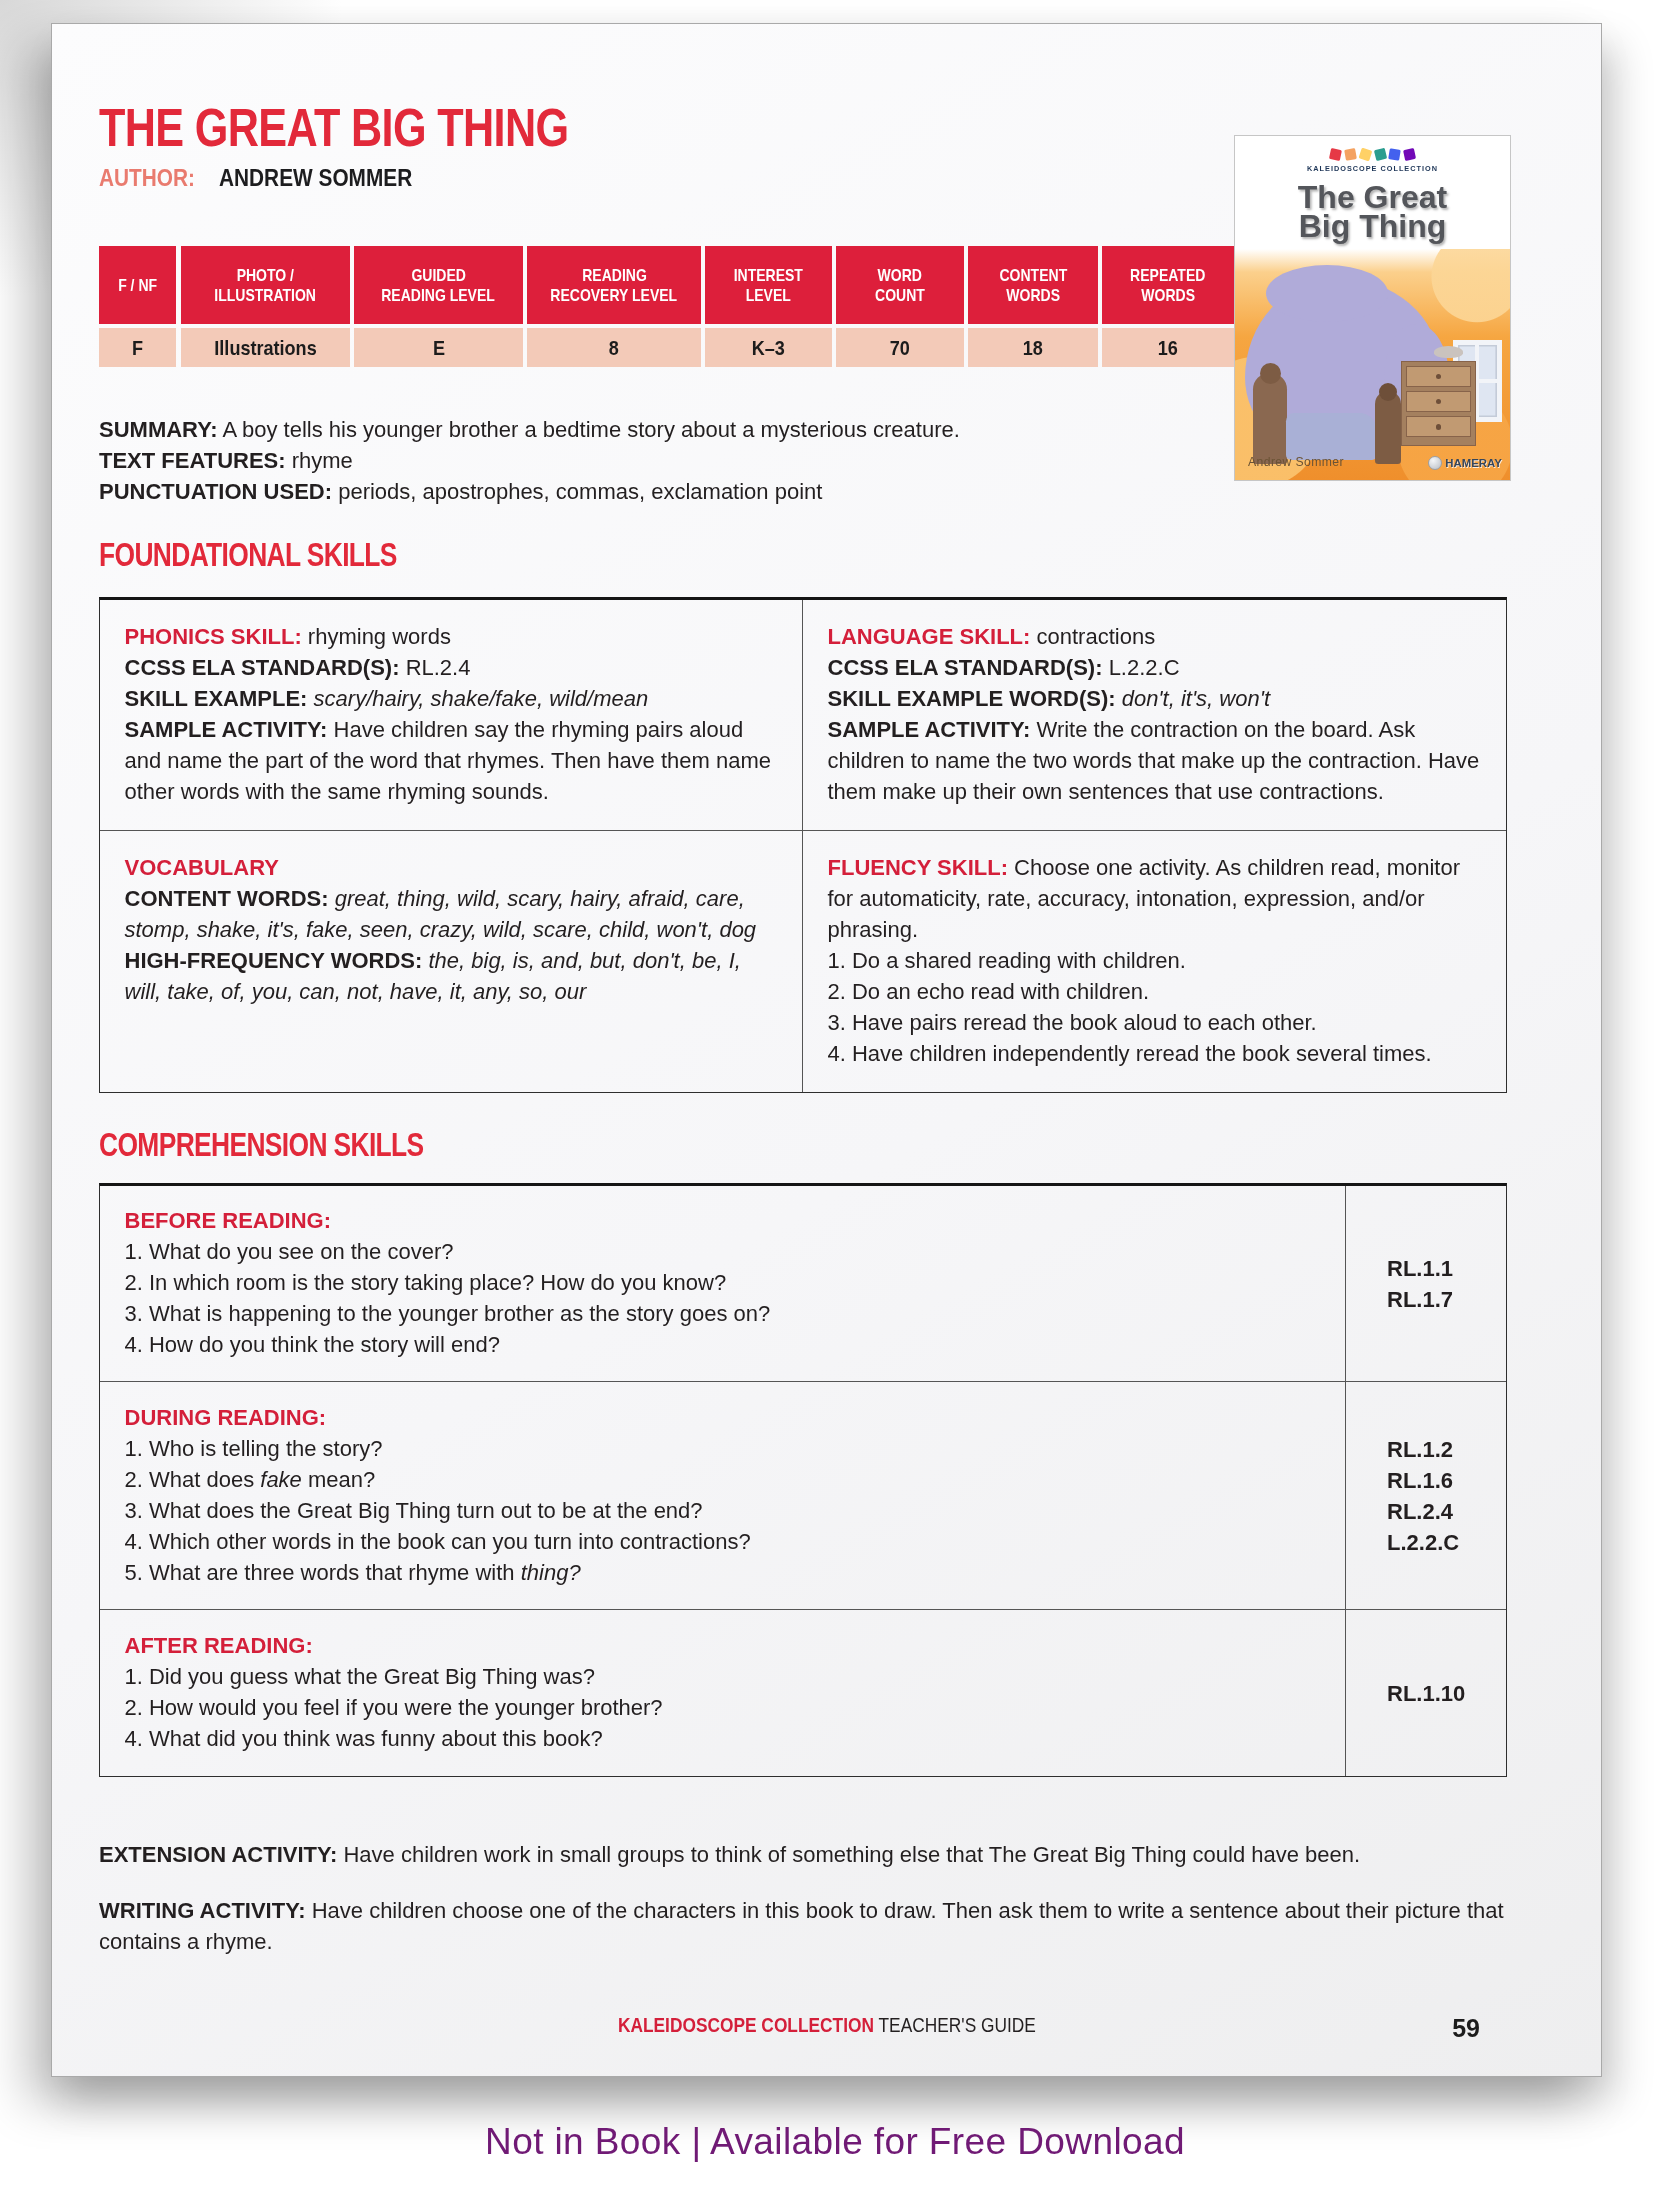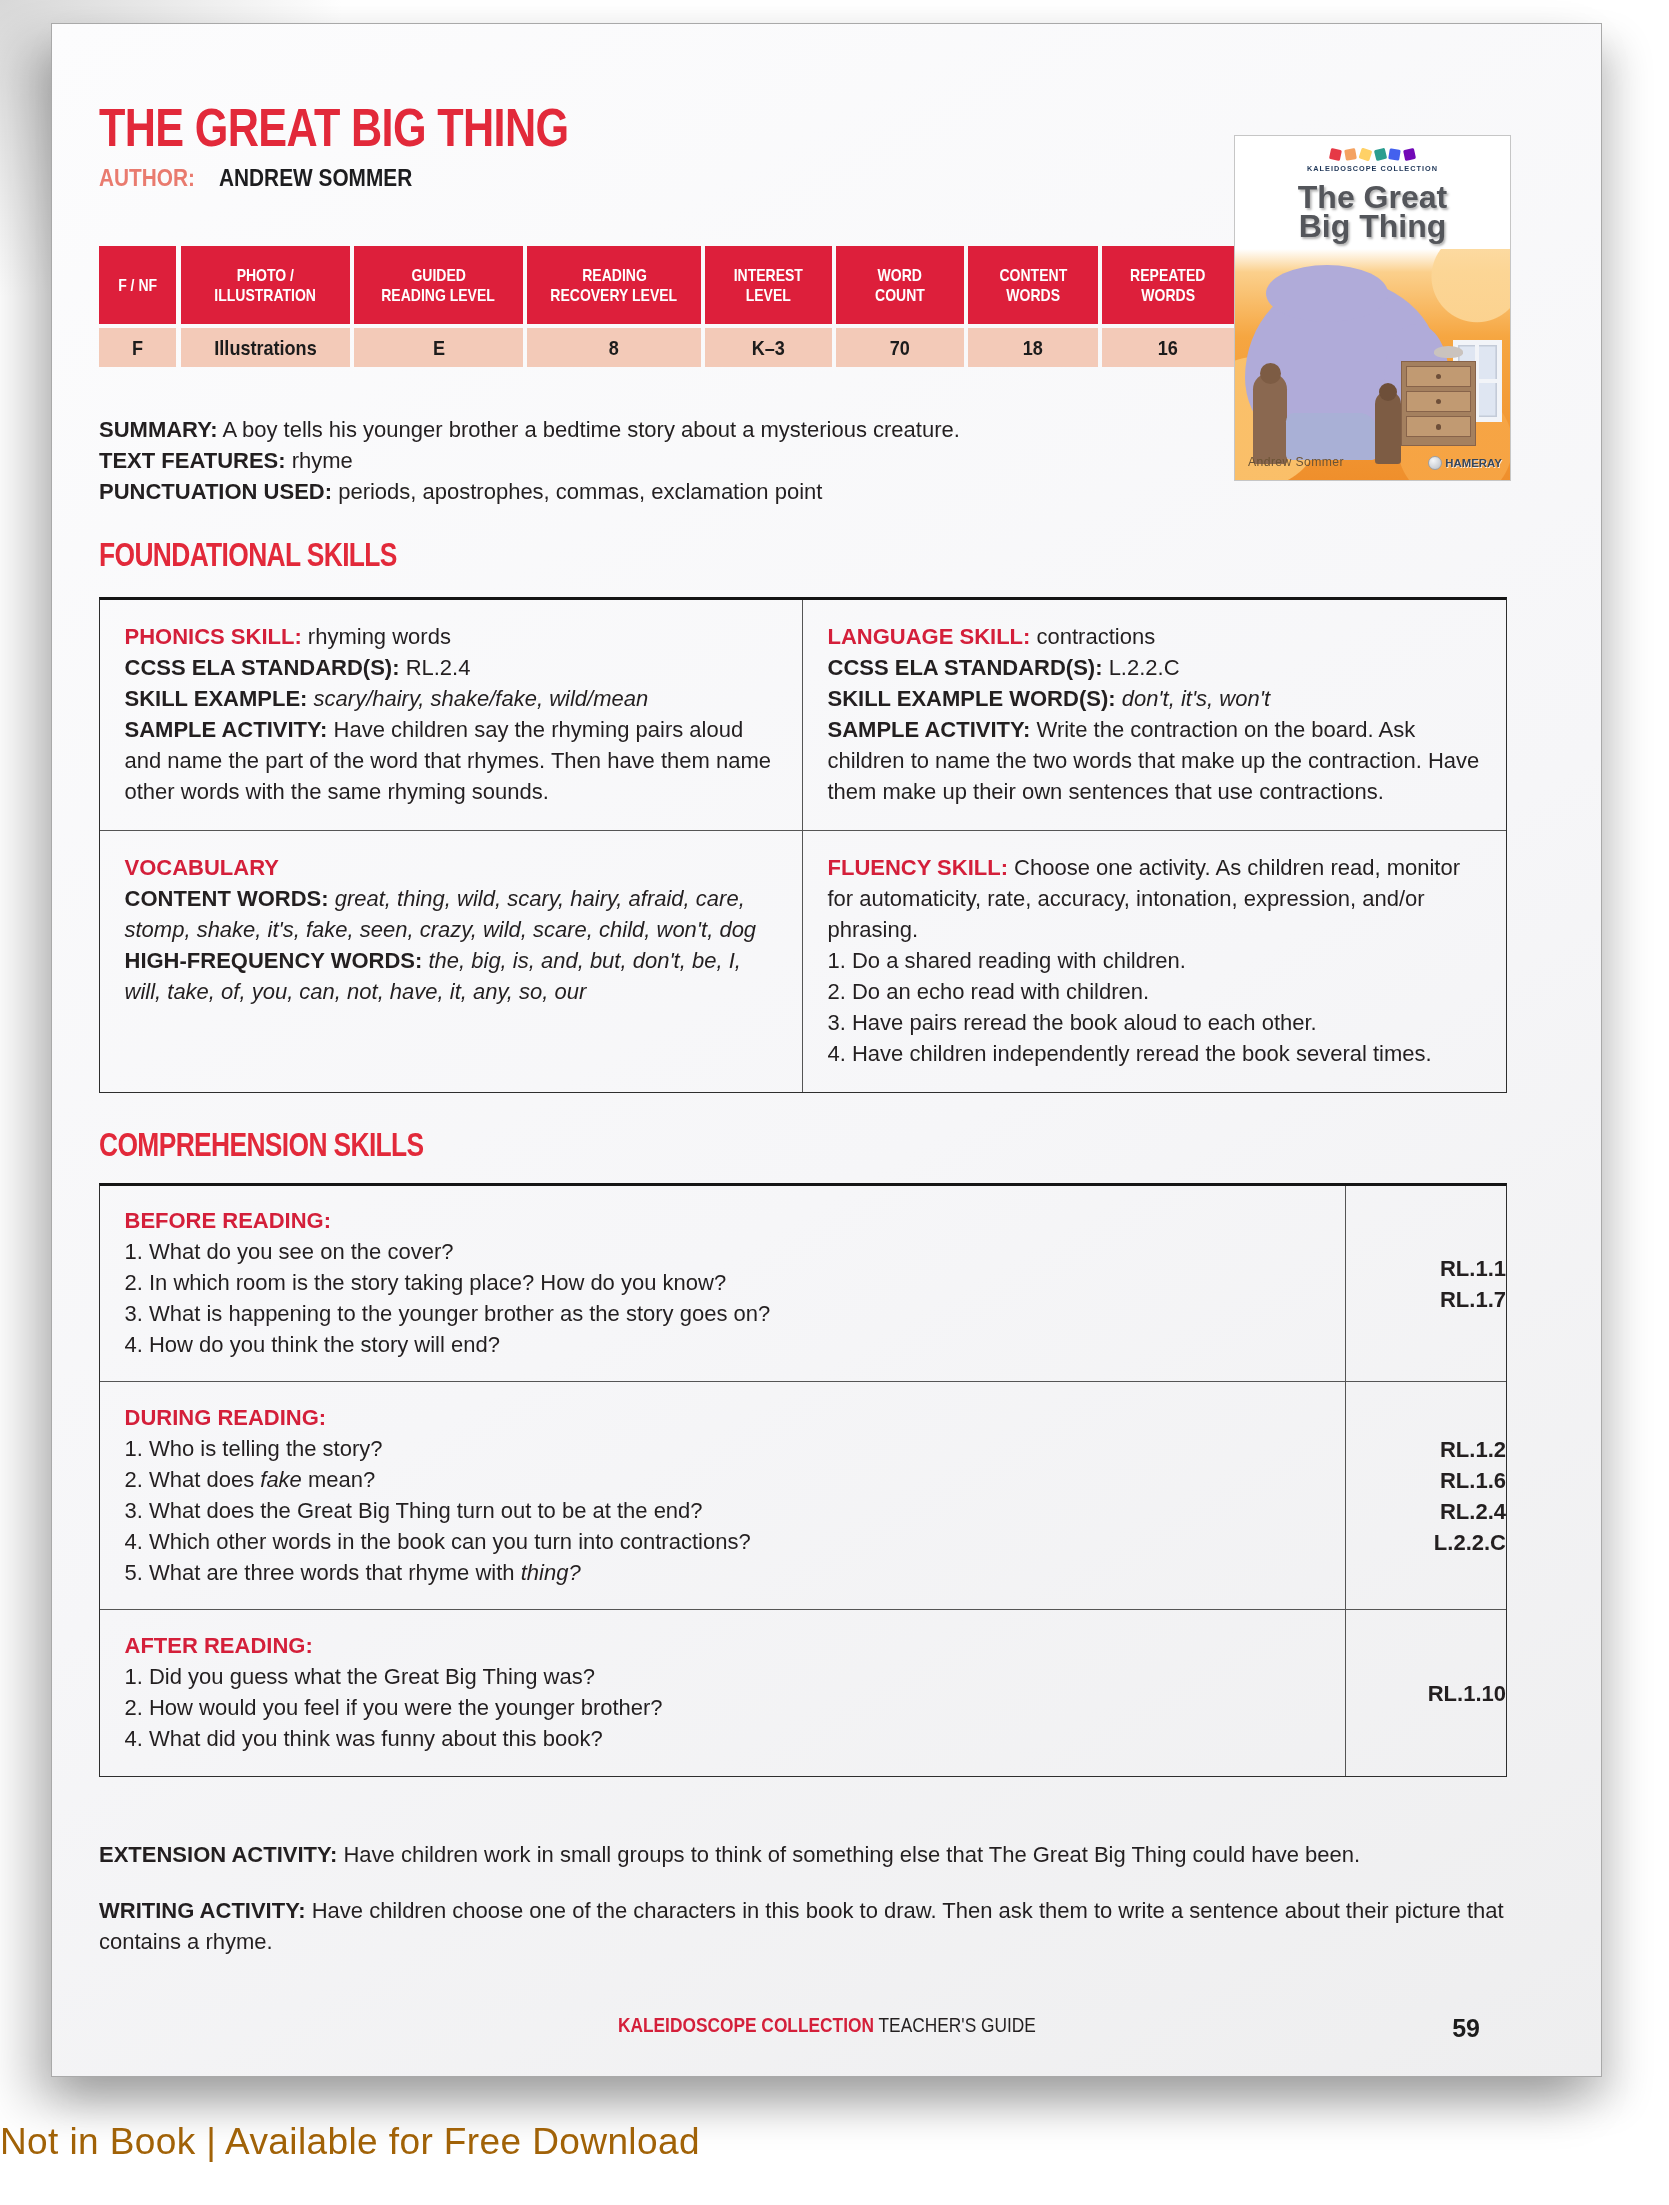--- a/index.html
+++ b/index.html
@@ -53,38 +53,38 @@
     border:1.6px solid #2e2e2e; border-top:3.3px solid #151515; background:transparent; }
   .fcell{ padding:21px 26px 23px 24.5px; min-height:222px; }
   .fcell.c1{ border-right:1.6px solid #555; }
   .fcell.r1{ border-bottom:1.6px solid #555; }
 
   
   .comp{ margin-top:19.6px; width:1408px; border:1.6px solid #2e2e2e; border-top:3.3px solid #151515; }
   .crow{ display:grid; grid-template-columns:1fr 161px; }
   .crow + .crow{ border-top:1.6px solid #555; }
   .qcell{ padding:19.6px 24.5px 21px 24.5px; }
-  .scell{ border-left:1.6px solid #555; display:flex; flex-direction:column; justify-content:center; padding-left:41px; font-weight:bold;align-items:flex-end; }
+  .scell{ border-left:1.6px solid #555; display:flex; flex-direction:column; justify-content:center; padding-left:41px; font-weight:bold; }
   .crow.r-before{ min-height:145px; }
   .crow.r-during{ min-height:194px; }
   .crow.r-after{ min-height:167px; }
 
   .activities{ width:1435px; }
   .ext{ margin-top:62px; }
   .wri{ margin-top:24.5px; }
 
   
   .footer{ position:absolute; left:0; right:0; bottom:39px; text-align:center; font-size:20.4px; }
   .footer .inner{ display:inline-block; transform:scaleX(0.85); transform-origin:center; }
   .footer .brand{ color:#d41f3a; font-weight:bold; }
   .footer .rest{ color:#231f20; }
   .page-num{ position:absolute; right:121px; bottom:33px; font-size:25px; font-weight:bold; color:#1c1c1c; }
 
   
-  .caption{ position:absolute; left:0; right:0; top:2121px; font-size:37px; color:#a16207; letter-spacing:0.4px; }
+  .caption{ position:absolute; left:0; right:0; top:2121px; text-align:center; font-size:37px; color:#701a75; letter-spacing:0.4px; }
 
   
   .cover{ position:absolute; left:1182px; top:111px; width:277px; height:346px; background:#ffffff; border:0.8px solid #c6c6c6; overflow:hidden; }
   .cover-brand{ position:absolute; top:9.8px; left:0; right:0; text-align:center; }
   .sq-row{ height:16.3px; display:flex; justify-content:center; gap:4.1px; align-items:center; }
   .sq{ width:10.6px; height:10.6px; display:inline-block; border-radius:1.6px; }
   .sq1{ background:#e63946; transform:rotate(12deg); }
   .sq2{ background:#f4a261; transform:rotate(-10deg); }
   .sq3{ background:#ffd166; transform:rotate(18deg); }
   .sq4{ background:#2a9d8f; transform:rotate(-14deg); }

